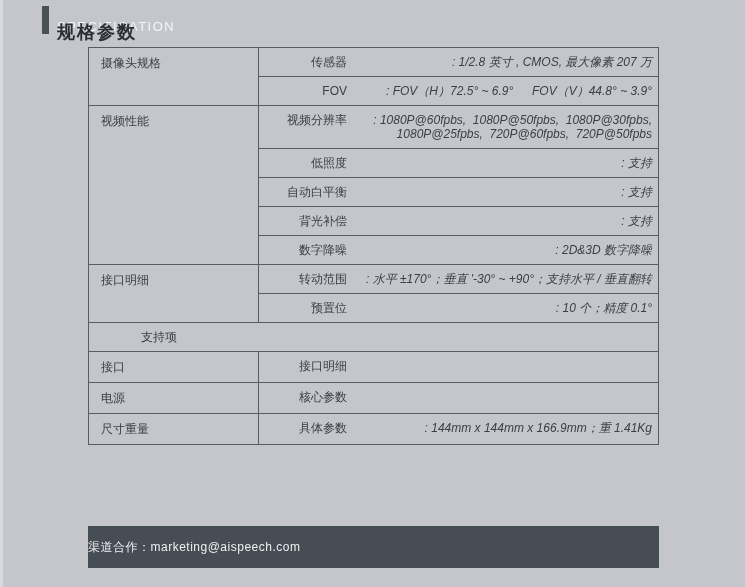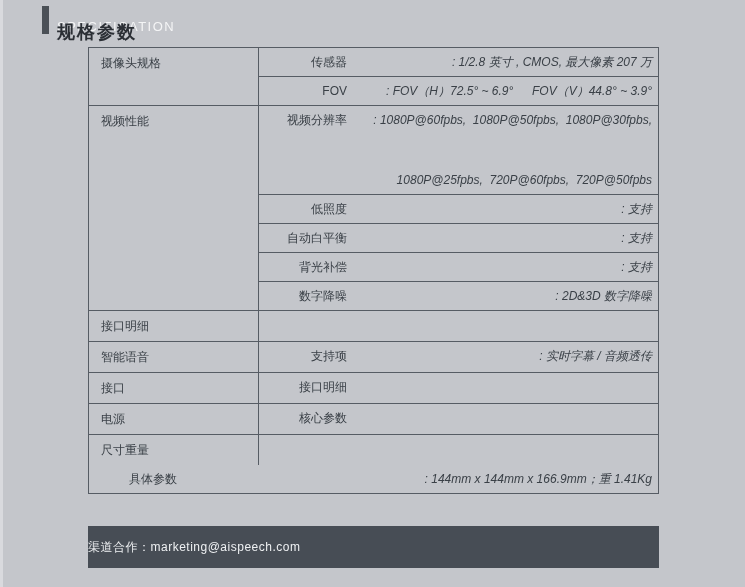--- a/index.html
+++ b/index.html
@@ -14,33 +14,33 @@
   .hdr-bar{position:absolute;left:42px;top:6px;width:7px;height:28px;background:#4b5057;}
   .hdr-title{position:absolute;left:57px;top:4px;font-size:18px;font-weight:bold;color:#2b2f35;letter-spacing:2px;margin-top:16px;}
   .hdr-sub{position:absolute;left:57px;top:19px;font-size:13px;color:rgba(255,255,255,.82);letter-spacing:1.5px;}
   
   .spec-table{
     position:absolute;left:88px;top:47px;width:571px;
     border:1px solid #565c64;box-sizing:border-box;
     font-size:12px;line-height:14px;
   }
   .spec-category{display:flex;border-bottom:1px solid #565c64;}
-  .spec-category:last-child{border-bottom:none;flex-direction:column;}
+  .spec-category:last-child{border-bottom:none;}
   .cat-label{
     width:170px;box-sizing:border-box;flex:none;
     border-right:1px solid #565c64;
     padding:8px 8px 8px 12px;color:#3a4047;
   }
   .cat-rows{flex:1;min-width:0;}
   .spec-row{display:flex;border-bottom:1px solid #565c64;padding:7px 0;text-align:right;}
   .spec-row:last-child{border-bottom:none;}
   .param{width:88px;box-sizing:border-box;flex:none;padding-left:10px;color:#3a4047;}
   .value{flex:1;min-width:0;padding-right:6px;}
   .value .line{white-space:pre-wrap;color:#3a4047;font-style:italic;}
-  .value .line.cont{padding-left:8px;margin-top:46px;}
+  .value .line.cont{padding-left:8px;}
   
   .footer{
     position:absolute;left:88px;top:526px;width:571px;height:42px;
     background:#474d55;display:flex;align-items:center;justify-content:flex-start;
   }
   .footer span{color:#eef0f2;font-size:12px;letter-spacing:.5px;}
 </style>
 </head>
 <body>
 
@@ -99,29 +99,39 @@
         <div class="spec-row">
           <div class="param">数字降噪</div>
           <div class="value">
             <div class="line">: 2D&amp;3D 数字降噪</div>
           </div>
         </div>
       </div>
     </div>
     <div class="spec-category">
       <div class="cat-label">接口明细</div>
+      <div class="cat-rows">
+        <div class="spec-row">
+          <div class="param">转动范围</div>
+          <div class="value">
+            <div class="line">: 水平 ±170°；垂直 '-30° ~ +90°；支持水平 / 垂直翻转</div>
+          </div>
+        </div>
+        <div class="spec-row">
+          <div class="param">预置位</div>
+          <div class="value">
+            <div class="line">: 10 个；精度 0.1°</div>
+          </div>
+        </div>
+      </div>
     </div>
     <div class="spec-category">
-      <div class="cat-label">智能语音</div>
       <div class="cat-rows">
         <div class="spec-row">
           <div class="param">支持项</div>
-          <div class="value">
-            <div class="line">: 实时字幕 / 音频透传</div>
-          </div>
         </div>
       </div>
     </div>
     <div class="spec-category">
       <div class="cat-label">接口</div>
       <div class="cat-rows">
         <div class="spec-row">
           <div class="param">接口明细</div>
         </div>
       </div>

